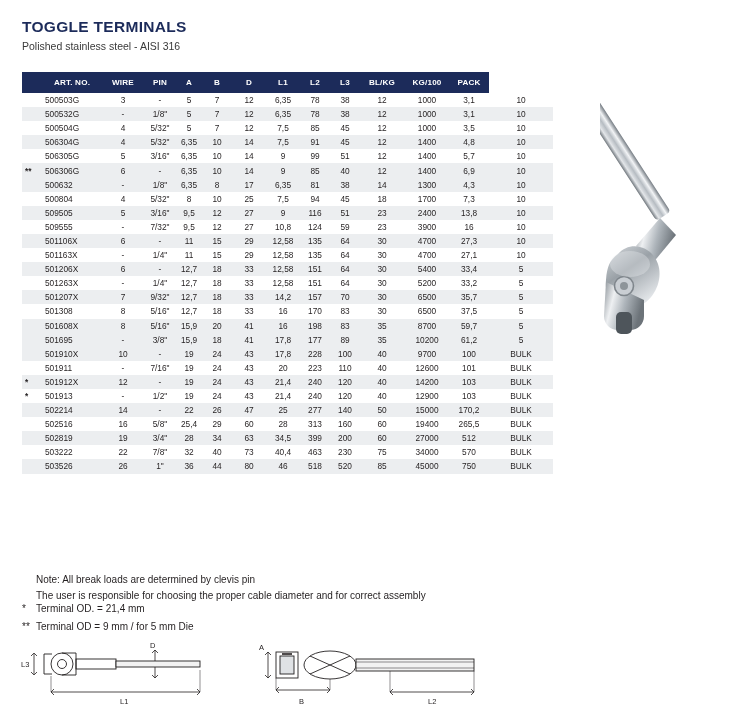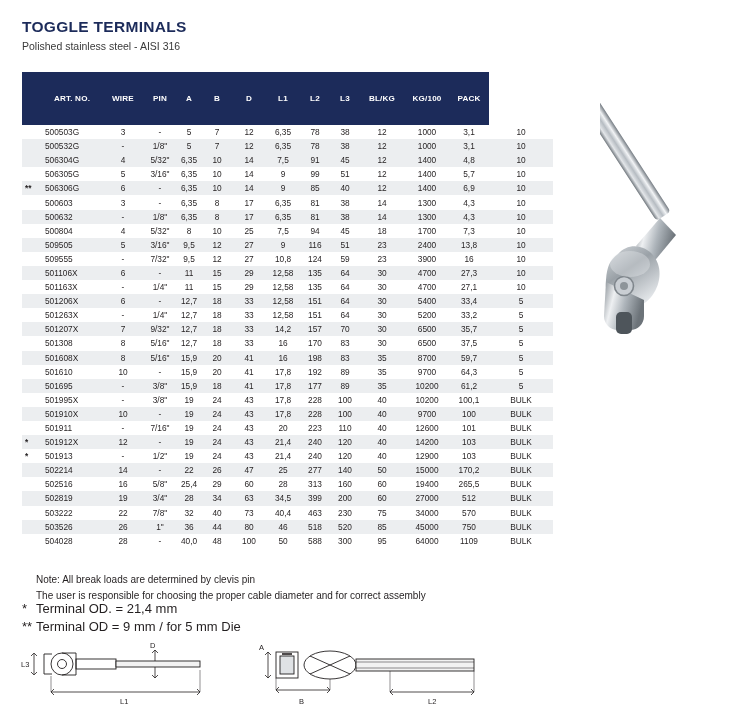--- a/index.html
+++ b/index.html
@@ -30,21 +30,21 @@
     border-collapse:collapse;
     width:531px;
     font-size:8.3px;
     color:#231f20;
   }
   table.spec thead th{
     background:#1c2b5a;
     color:#ffffff;
     font-size:8.1px;
     font-weight:bold;
-    padding:20px 2px;
+    padding:4px 2px;
     text-align:center;
     letter-spacing:0.2px;
     border:none;
     height:13px;
   }
   table.spec tbody td{
     padding:2.05px 2px;
     text-align:center;
     border:none;
     white-space:nowrap;
@@ -71,21 +71,21 @@
   col.c-kg100{width:44px;}
   col.c-pack{width:40px;}
 
   
   .notes{
     position:absolute;left:36px;top:572px;
     font-size:10px;color:#231f20;line-height:15.5px;
   }
   .footnotes{
     position:absolute;left:22px;top:600px;
-    font-size:13px;color:#231f20;line-height:18px;
+    font-size:10px;color:#231f20;line-height:18px;
   }
   .footnotes .fn{display:block;white-space:pre;}
 
   
   .photo{
     position:absolute;left:600px;top:68px;width:140px;height:290px;
   }
   
   .drawings{position:absolute;left:14px;top:640px;width:500px;height:68px;}
 </style>
@@ -157,20 +157,36 @@
             <td>7</td>
             <td>12</td>
             <td>6,35</td>
             <td>78</td>
             <td>38</td>
             <td>12</td>
             <td>1000</td>
             <td>3,1</td>
             <td>10</td>
           </tr>
+          <tr>
+            <td class="star"></td>
+            <td class="art">500504G</td>
+            <td>4</td>
+            <td>5/32"</td>
+            <td>5</td>
+            <td>7</td>
+            <td>12</td>
+            <td>7,5</td>
+            <td>85</td>
+            <td>45</td>
+            <td>12</td>
+            <td>1000</td>
+            <td>3,5</td>
+            <td>10</td>
+          </tr>
           <tr class="alt">
             <td class="star"></td>
             <td class="art">506304G</td>
             <td>4</td>
             <td>5/32"</td>
             <td>6,35</td>
             <td>10</td>
             <td>14</td>
             <td>7,5</td>
             <td>91</td>
@@ -203,36 +219,20 @@
             <td>-</td>
             <td>6,35</td>
             <td>10</td>
             <td>14</td>
             <td>9</td>
             <td>85</td>
             <td>40</td>
             <td>12</td>
             <td>1400</td>
             <td>6,9</td>
-            <td>10</td>
-          </tr>
-          <tr>
-            <td class="star"></td>
-            <td class="art">500603</td>
-            <td>3</td>
-            <td>-</td>
-            <td>6,35</td>
-            <td>8</td>
-            <td>17</td>
-            <td>6,35</td>
-            <td>81</td>
-            <td>38</td>
-            <td>14</td>
-            <td>1300</td>
-            <td>4,3</td>
             <td>10</td>
           </tr>
           <tr class="alt">
             <td class="star"></td>
             <td class="art">500632</td>
             <td>-</td>
             <td>1/8"</td>
             <td>6,35</td>
             <td>8</td>
             <td>17</td>
@@ -397,67 +397,35 @@
             <td>20</td>
             <td>41</td>
             <td>16</td>
             <td>198</td>
             <td>83</td>
             <td>35</td>
             <td>8700</td>
             <td>59,7</td>
             <td>5</td>
           </tr>
-          <tr>
-            <td class="star"></td>
-            <td class="art">501610</td>
-            <td>10</td>
-            <td>-</td>
-            <td>15,9</td>
-            <td>20</td>
-            <td>41</td>
-            <td>17,8</td>
-            <td>192</td>
-            <td>89</td>
-            <td>35</td>
-            <td>9700</td>
-            <td>64,3</td>
-            <td>5</td>
-          </tr>
           <tr class="alt">
             <td class="star"></td>
             <td class="art">501695</td>
             <td>-</td>
             <td>3/8"</td>
             <td>15,9</td>
             <td>18</td>
             <td>41</td>
             <td>17,8</td>
             <td>177</td>
             <td>89</td>
             <td>35</td>
             <td>10200</td>
             <td>61,2</td>
             <td>5</td>
-          </tr>
-          <tr>
-            <td class="star"></td>
-            <td class="art">501995X</td>
-            <td>-</td>
-            <td>3/8"</td>
-            <td>19</td>
-            <td>24</td>
-            <td>43</td>
-            <td>17,8</td>
-            <td>228</td>
-            <td>100</td>
-            <td>40</td>
-            <td>10200</td>
-            <td>100,1</td>
-            <td>BULK</td>
           </tr>
           <tr class="alt">
             <td class="star"></td>
             <td class="art">501910X</td>
             <td>10</td>
             <td>-</td>
             <td>19</td>
             <td>24</td>
             <td>43</td>
             <td>17,8</td>
@@ -587,36 +555,20 @@
             <td>1"</td>
             <td>36</td>
             <td>44</td>
             <td>80</td>
             <td>46</td>
             <td>518</td>
             <td>520</td>
             <td>85</td>
             <td>45000</td>
             <td>750</td>
-            <td>BULK</td>
-          </tr>
-          <tr>
-            <td class="star"></td>
-            <td class="art">504028</td>
-            <td>28</td>
-            <td>-</td>
-            <td>40,0</td>
-            <td>48</td>
-            <td>100</td>
-            <td>50</td>
-            <td>588</td>
-            <td>300</td>
-            <td>95</td>
-            <td>64000</td>
-            <td>1109</td>
             <td>BULK</td>
           </tr>
         </tbody>
     </table>
   </div>
 
   <div class="notes">
     <div>Note: All break loads are determined by clevis pin</div>
     <div>The user is responsible for choosing the proper cable diameter and for correct assembly</div>
   </div>

